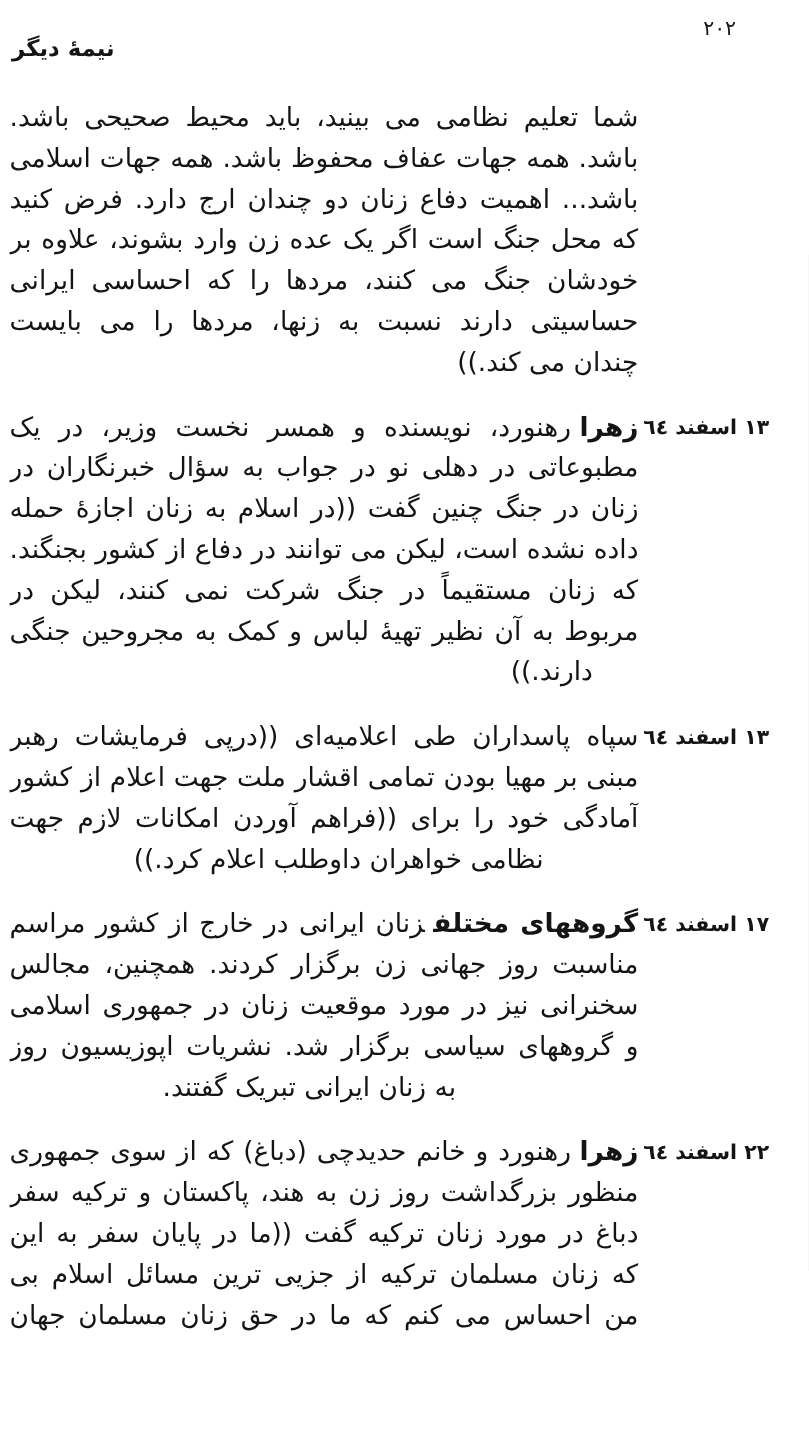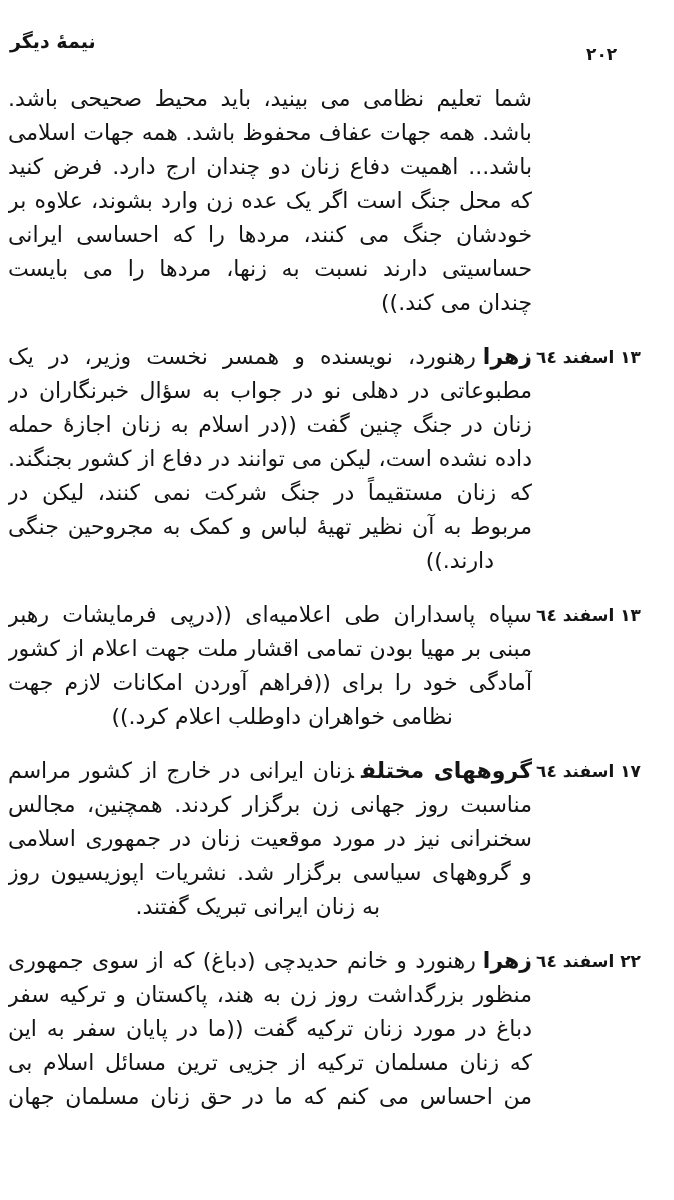--- a/index.html
+++ b/index.html
@@ -13,23 +13,23 @@
     margin:0 auto;
   }
   
   .book-title{
     position:absolute;left:10px;top:30px;
     direction:rtl;
     font-size:19px;font-weight:bold;
     letter-spacing:0px;
   }
   .page-number{
-    position:absolute;left:586px;top:44px;
+    position:absolute;left:586px;top:14px;
     direction:rtl;
-    font-size:17px;font-weight:bold;letter-spacing:3px;
+    font-size:17px;font-weight:normal;letter-spacing:3px;
   }
   
   .body-column{
     position:absolute;left:8px;top:82px;
     width:524px;
     direction:rtl;
   }
   .para{
     position:relative;
     margin:0 0 20px 0;

